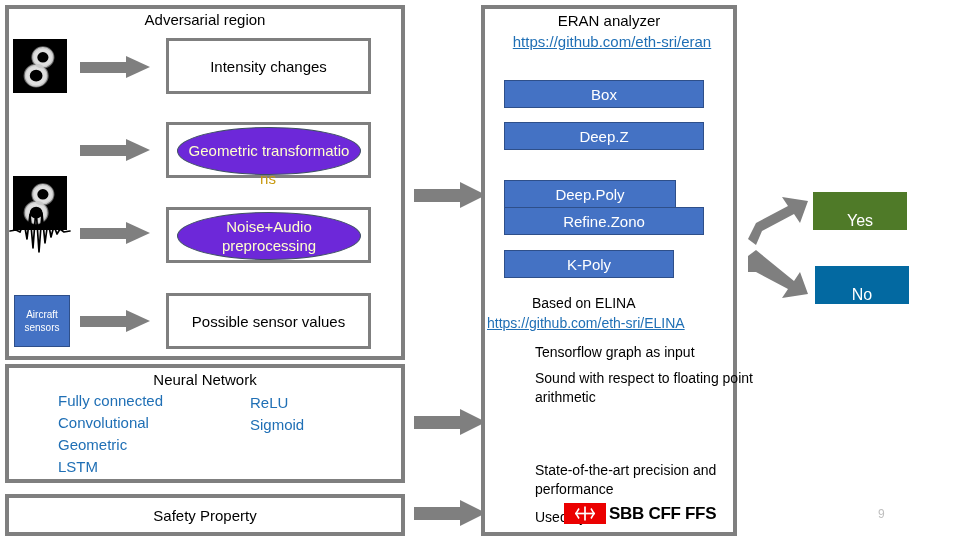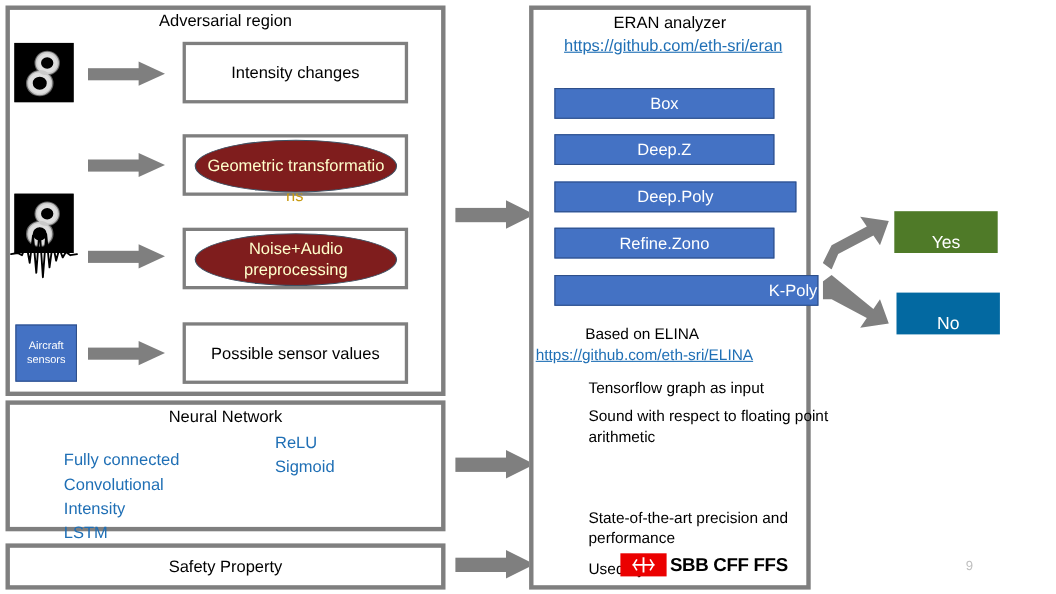--- a/index.html
+++ b/index.html
@@ -69,21 +69,21 @@
     font-size: 14px;
     color: #000000;
     line-height: 19px;
     margin-left: 43px;
   }
 
   
   .ellipse {
     position: absolute;
     border-radius: 50%;
-    background: #7f1d1d;
+    background: #6d28d9;
     border: 1.5px solid #3F5163;
     display: flex;
     align-items: center;
     justify-content: center;
     overflow: hidden;
   }
   .ellipse .etext {
     color: #FFFFCC;
     font-size: 15px;
     text-align: center;
@@ -264,24 +264,24 @@
   </div>
 
   <div class="abs wbox" style="left:166px; top:293px; width:205px; height:56px;">
     <span class="boxtext">Possible sensor values</span>
   </div>
 
   <div class="abs panel" style="left:5px; top:364px; width:400px; height:119px;"></div>
 
   <div class="abs hdr" style="left:5px; top:371px; width:400px;">Neural Network</div>
 
-  <div class="abs" style="left:58px; top:408px; width:160px;">
+  <div class="abs" style="left:58px; top:390px; width:160px;">
     <div class="bluetext" style="line-height:22px;">Fully connected</div>
     <div class="bluetext" style="line-height:22px;">Convolutional</div>
-    <div class="bluetext" style="line-height:22px;">Intensity</div>
+    <div class="bluetext" style="line-height:22px;">Geometric</div>
     <div class="bluetext" style="line-height:22px;">LSTM</div>
   </div>
 
   <div class="abs" style="left:250px; top:392px; width:150px;">
     <div class="bluetext" style="line-height:22px;">ReLU</div>
     <div class="bluetext" style="line-height:22px;">Sigmoid</div>
   </div>
 
   <div class="abs panel" style="left:5px; top:494px; width:400px; height:42px;"></div>
   <div class="abs hdr" style="left:5px; top:507px; width:400px;">Safety Property</div>
@@ -308,27 +308,27 @@
   <div class="abs" style="left:481px; top:33px; width:262px; text-align:center;">
     <span class="link">https://github.com/eth-sri/eran</span>
   </div>
 
   <div class="abs bluebtn" style="left:504px; top:122px; width:200px; height:28px;">
     <span>Deep.Z</span>
   </div>
   <div class="abs bluebtn" style="left:504px; top:80px; width:200px; height:28px;">
     <span>Box</span>
   </div>
-  <div class="abs bluebtn" style="left:504px; top:165px; width:220px; height:28px;">
+  <div class="abs bluebtn" style="left:504px; top:180px; width:172px; height:28px;">
     <span>Deep.Poly</span>
   </div>
   <div class="abs bluebtn" style="left:504px; top:207px; width:200px; height:28px;">
     <span>Refine.Zono</span>
   </div>
-  <div class="abs bluebtn" style="left:504px; top:250px; width:240px; height:28px;justify-content:flex-end;">
+  <div class="abs bluebtn" style="left:504px; top:250px; width:170px; height:28px;">
     <span>K-Poly</span>
   </div>
 
   <div class="abs bodytext" style="left:489px; top:294px; width:250px;">Based on ELINA</div>
 
   <div class="abs" style="left:487px; top:314px; width:258px;">
     <span class="link" style="font-size:14px;">https://github.com/eth-sri/ELINA</span>
   </div>
 
   <div class="abs bodytext" style="left:492px; top:343px; width:246px;">Tensorflow graph as input</div>

